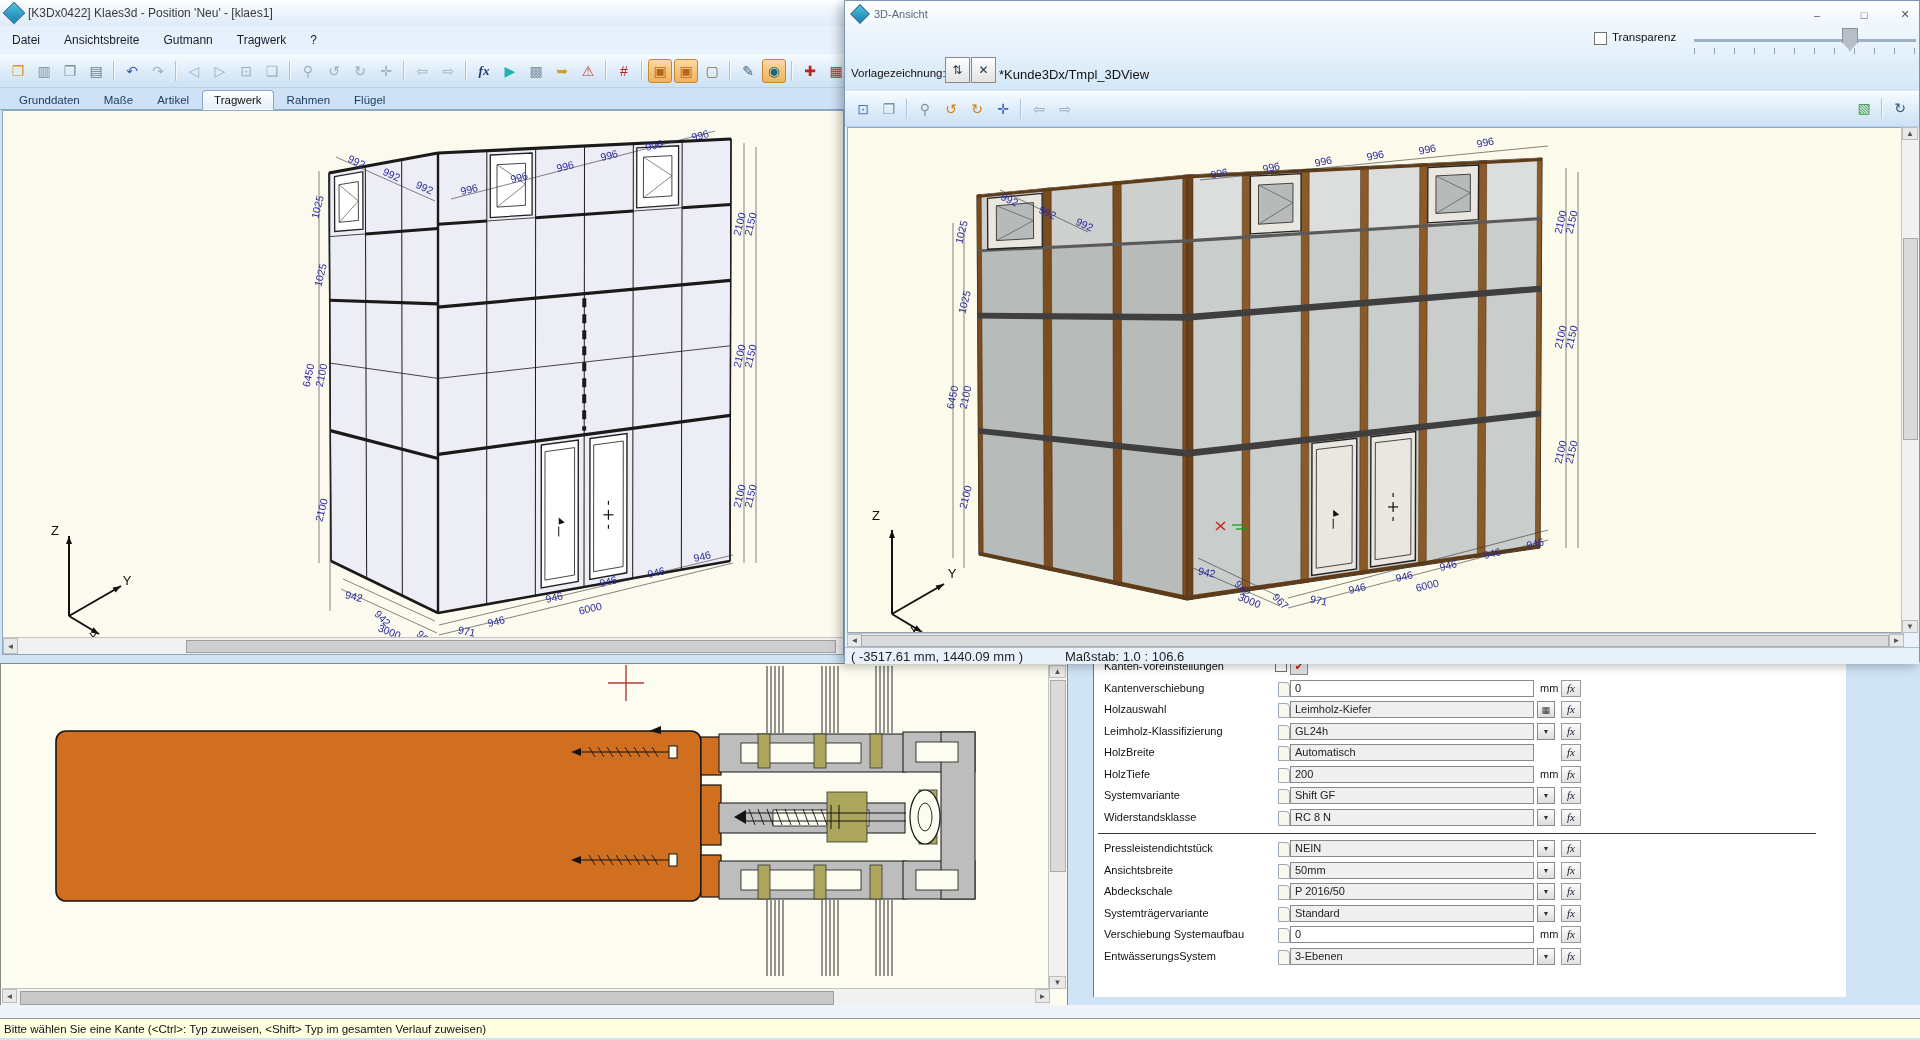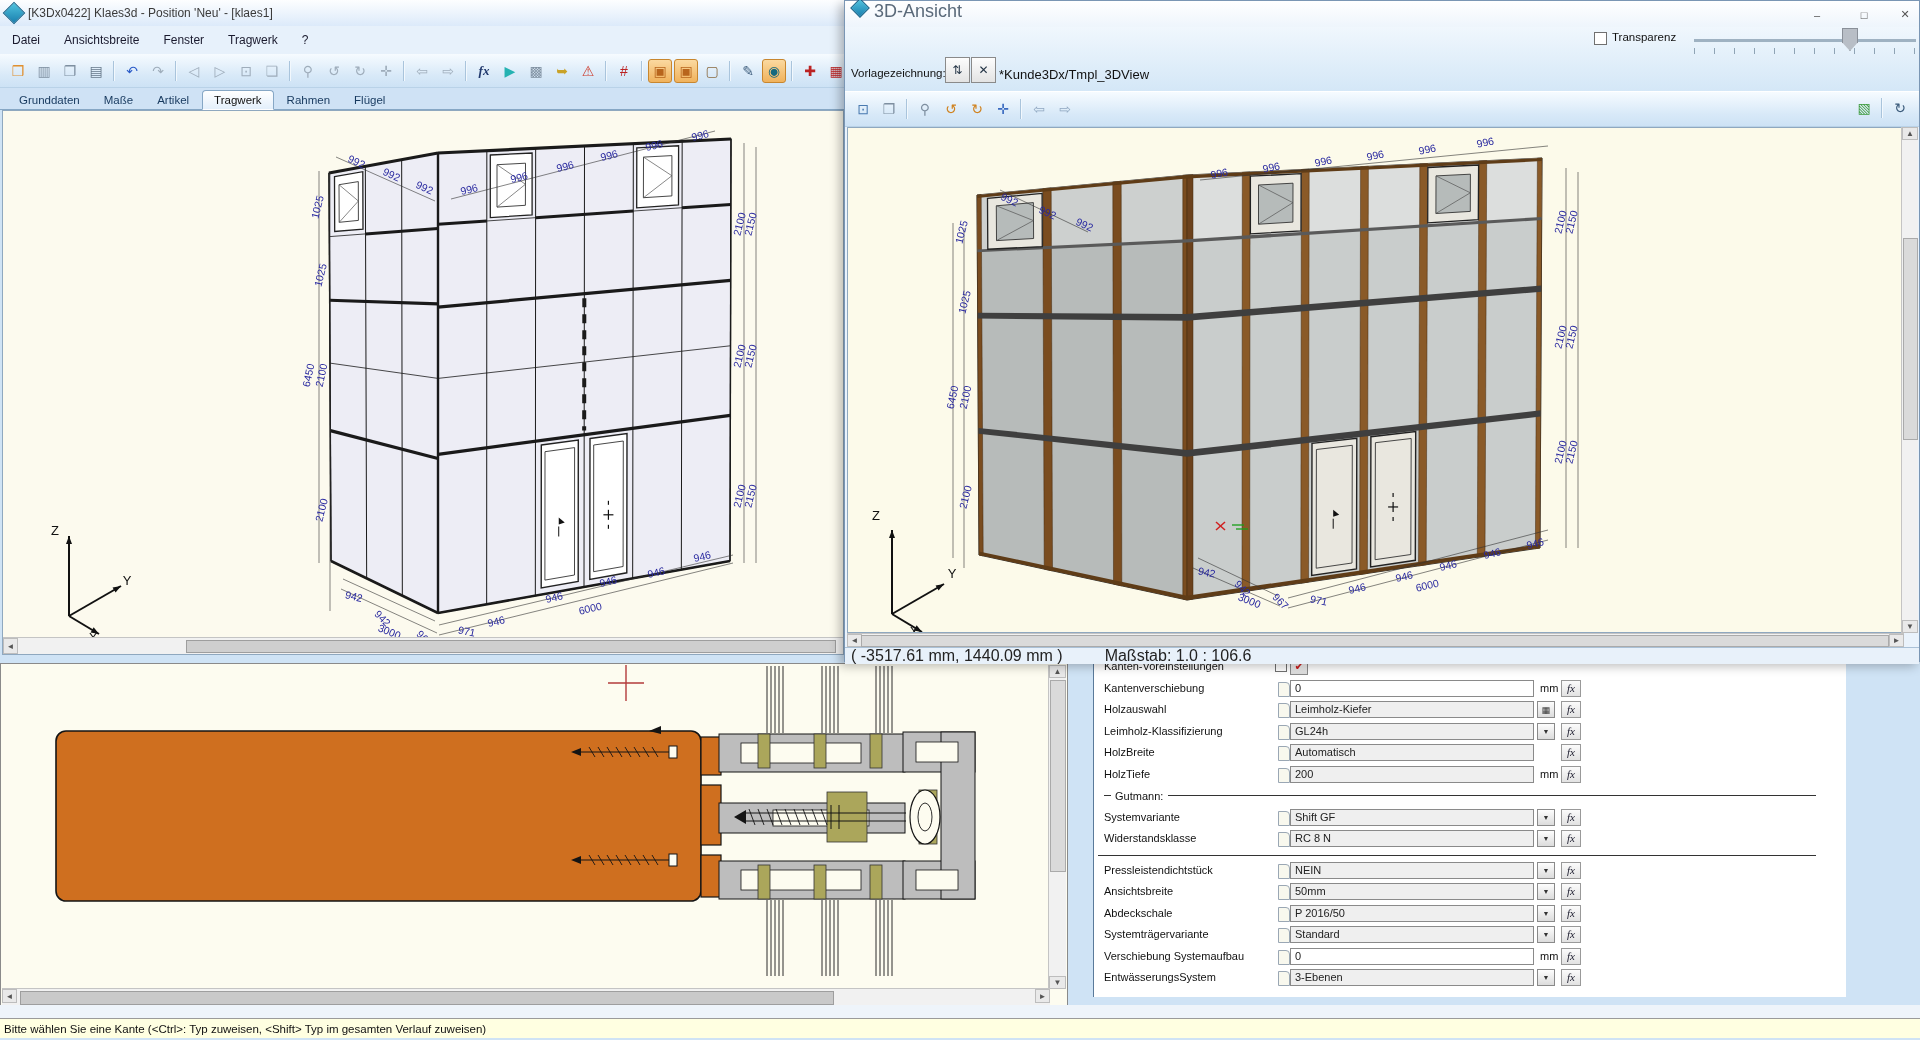--- a/index.html
+++ b/index.html
@@ -31,40 +31,40 @@
   #canvas2d{left:2px;top:110px;width:842px;height:545px;background:#fcfaee;border:1px solid #8fa8bf;box-sizing:border-box}
   #canvas2d svg{position:absolute;left:0;top:0}
   #hscroll2d{position:absolute;left:0;bottom:0;width:100%;height:16px;background:#f1f1f1;border-top:1px solid #c4c4c4}
   .scroll-arrow{position:absolute;width:15px;height:100%;background:#e9e9e9;border:1px solid #bdbdbd;
                 font-size:8px;color:#555;display:flex;align-items:center;justify-content:center;box-sizing:border-box}
   #thumb2d{position:absolute;left:183px;top:2px;width:648px;height:11px;background:#cfcfcf;border:1px solid #9e9e9e}
   
   #win3d{left:844px;top:0;width:1076px;height:662px;background:#eaf3fc;border:1px solid #7a96b4;
          box-shadow:-4px 4px 10px rgba(0,0,0,.28);box-sizing:border-box;z-index:5}
   #w3title{position:absolute;left:0;top:0;width:100%;height:26px;background:linear-gradient(#ffffff,#eef5fc);
-           display:flex;font-size:18px;color:#5a6a7a;border-bottom:1px solid #e2ecf6}
+           display:flex;align-items:center;font-size:11px;color:#5a6a7a;border-bottom:1px solid #e2ecf6}
   #w3icon{width:12px;height:12px;margin:0 7px 0 8px;background:linear-gradient(135deg,#4fc3df,#1a7fae);
           transform:rotate(45deg);border:1px solid #0f5f86}
   .winbtn{position:absolute;top:5px;width:28px;height:17px;display:flex;align-items:center;justify-content:center;
           font-size:11px;color:#555}
   #w3rowA{position:absolute;left:0;top:26px;width:100%;height:64px;background:linear-gradient(#f0f7fd,#d4e7f7);
           border-bottom:1px solid #c2d6ea}
   .smallbtn{position:absolute;width:23px;height:24px;background:linear-gradient(#fdfdfd,#e3e3e3);
             border:1px solid #8a8a8a;display:flex;align-items:center;justify-content:center;font-size:12px;color:#234}
   #w3toolbar{position:absolute;left:0;top:90px;width:100%;height:36px;
              background:linear-gradient(#f6fbff,#d8e9f8 65%,#cde2f5);border-top:1px solid #ffffff;
              border-bottom:1px solid #b9d2e8;display:flex;align-items:center;padding-left:5px;box-sizing:border-box}
   #canvas3d{position:absolute;left:2px;top:126px;width:1057px;height:506px;background:#fcfaea;
             border:1px solid #8fa8bf;box-sizing:border-box}
   #vscroll3d{position:absolute;right:1px;top:126px;width:16px;height:506px;background:#f1f1f1;border-left:1px solid #c4c4c4}
   #vthumb3d{position:absolute;left:1px;top:111px;width:13px;height:200px;background:#dadada;border:1px solid #aaa}
   #hscroll3d{position:absolute;left:2px;top:632px;width:1057px;height:14px;background:#f1f1f1;border-top:1px solid #c4c4c4}
   #hthumb3d{position:absolute;left:14px;top:1px;width:1026px;height:10px;background:#dadada;border:1px solid #aaa}
   #w3status{position:absolute;left:0;top:646px;width:100%;height:16px;background:#e8f1fa;border-top:1px solid #aac1d7;
-            font-size:16px;color:#222;display:flex;align-items:center}
+            font-size:13px;color:#222;display:flex;align-items:center}
   #slider-track{position:absolute;left:849px;top:38px;width:222px;height:3px;background:#9fb2c2;border-bottom:1px solid #e8f2fa}
   #slider-ticks{position:absolute;left:849px;top:47px;width:222px;height:6px;
                 background:repeating-linear-gradient(90deg,#8fa4b5 0 1px,transparent 1px 20px)}
   #slider-thumb{position:absolute;left:997px;top:27px;width:14px;height:21px;background:#b8bec6;border:1px solid #8a9099;
                 clip-path:polygon(0 0,100% 0,100% 62%,50% 100%,0 62%)}
   .checkbox{width:13px;height:13px;background:#fff;border:1px solid #707070;display:inline-block;box-sizing:border-box}
   
   #detail{left:0;top:663px;width:1068px;height:345px;background:#fdfcf0;border:1px solid #8a8a8a;box-sizing:border-box}
   #vscrolld{position:absolute;right:1px;top:1px;width:17px;height:324px;background:#f1f1f1;border-left:1px solid #c4c4c4}
   #vthumbd{position:absolute;left:1px;top:15px;width:14px;height:190px;background:#dadada;border:1px solid #aaa}
@@ -108,21 +108,21 @@
 </head>
 <body>
 
 <div id="titlebar" class="abs">
   <div id="title-icon"></div>
   <span>[K3Dx0422] Klaes3d - Position 'Neu' - [klaes1]</span>
 </div>
 <div id="menubar" class="abs">
     <div class="menu-item">Datei</div>
     <div class="menu-item">Ansichtsbreite</div>
-    <div class="menu-item">Fenster</div>
+    <div class="menu-item">Gutmann</div>
     <div class="menu-item">Tragwerk</div>
     <div class="menu-item">?</div>
   </div>
 <div id="toolbar" class="abs">
     <div class="tbico" style="color: rgb(224, 144, 48);">❒</div>
     <div class="tbico" style="color: rgb(126, 143, 160);">▥</div>
     <div class="tbico" style="color: rgb(126, 143, 160);">❐</div>
     <div class="tbico" style="color: rgb(102, 120, 138);">▤</div>
     <div class="tbsep"></div>
     <div class="tbico" style="color: rgb(43, 91, 200);">↶</div>
@@ -599,23 +599,20 @@
         <span class="prefresh">↻</span>
       </div>
       <div class="prow">
         <span class="plabel">HolzTiefe</span>
         <span class="picon"></span>
         <span class="pfield">200</span>
         <span class="punit">mm</span>
         <span class="pfx">fx</span>
         <span class="prefresh">↻</span>
       </div>
-      <div class="phead">
-        <span>Gutmann:</span>
-      </div>
       <div class="prow">
         <span class="plabel">Systemvariante</span>
         <span class="picon"></span>
         <span class="pfield">Shift GF</span>
         <span class="pdd">▼</span>
         <span class="pfx">fx</span>
         <span class="prefresh">↻</span>
       </div>
       <div class="prow">
         <span class="plabel">Widerstandsklasse</span>

